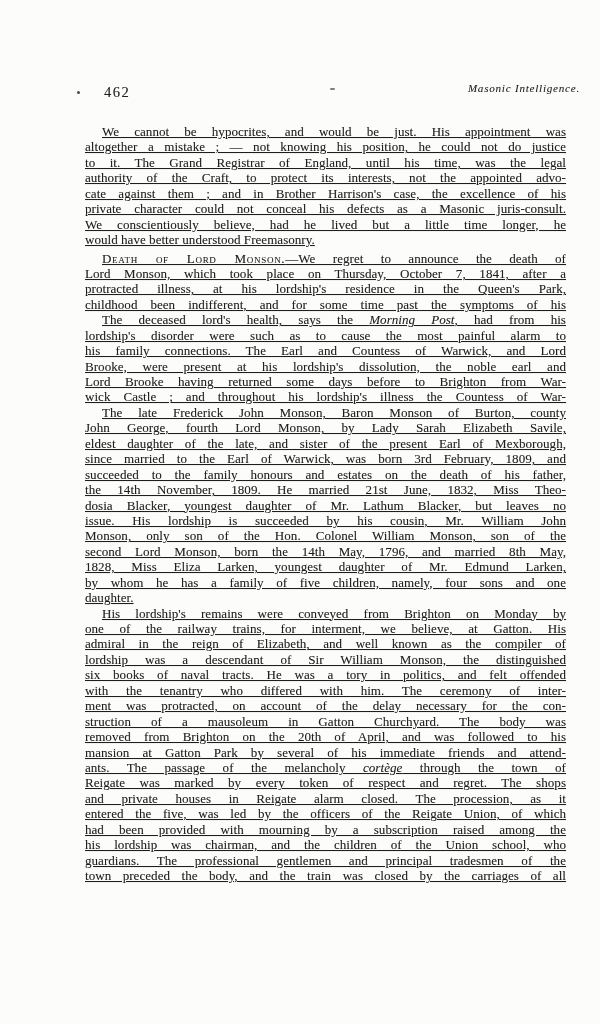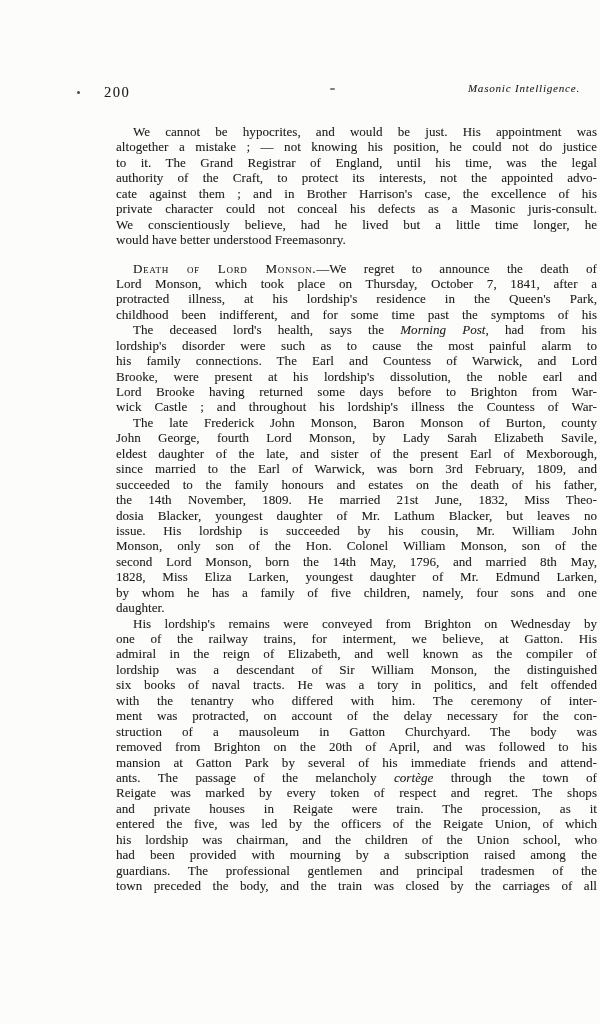--- a/index.html
+++ b/index.html
@@ -33,25 +33,26 @@
   }
   .runtitle {
     position: absolute; left: 0; right: 0; top: 0;
     text-align: right;
     font-style: italic;
     font-size: 11px;
     letter-spacing: 0.8px;
   }
   .textblock {
     position: absolute;
-    left: 116px; top: 124px;
+    left: 85px; top: 124px;
     width: 481px;
+    text-decoration: underline;
   }
   .para { margin: 0; }
-  .para.gap { margin-top: 13px; }
+  .para.gap { margin-top: 3px; }
   .line {
     height: 15.45px;
     line-height: 15.45px;
     font-size: 13px;
     letter-spacing: 0.05px;
     white-space: nowrap;
     text-align: justify;
     text-align-last: justify;
   }
   .line.last { text-align-last: left; }
@@ -59,21 +60,21 @@
   .sc { font-variant-caps: small-caps; letter-spacing: 0.7px; }
   .it { font-style: italic; }
 </style>
 </head>
 <body>
 
 <div class="page">
   <div class="speck s1"></div>
   <div class="speck s2"></div>
   <div class="header">
-    <span class="pagenum">200</span>
+    <span class="pagenum">462</span>
     <span class="runtitle">Masonic Intelligence.</span>
   </div>
   <div id="text-block" class="textblock">
       <div class="para">
         <div class="line indent">We cannot be hypocrites, and would be just.  His appointment was</div>
         <div class="line">altogether a mistake ; — not knowing his position, he could not do justice</div>
         <div class="line">to it.  The Grand Registrar of England, until his time, was the legal</div>
         <div class="line">authority of the Craft, to protect its interests, not the appointed advo-</div>
         <div class="line">cate against them ; and in Brother Harrison's case, the excellence of his</div>
         <div class="line">private character could not conceal his defects as a Masonic juris-consult.</div>
@@ -103,33 +104,33 @@
         <div class="line">the 14th November, 1809.  He married 21st June, 1832, Miss Theo-</div>
         <div class="line">dosia Blacker, youngest daughter of Mr. Lathum Blacker, but leaves no</div>
         <div class="line">issue.  His lordship is succeeded by his cousin, Mr. William John</div>
         <div class="line">Monson, only son of the Hon. Colonel William Monson, son of the</div>
         <div class="line">second Lord Monson, born the 14th May, 1796, and married 8th May,</div>
         <div class="line">1828, Miss Eliza Larken, youngest daughter of Mr. Edmund Larken,</div>
         <div class="line">by whom he has a family of five children, namely, four sons and one</div>
         <div class="line last">daughter.</div>
       </div>
       <div class="para">
-        <div class="line indent">His lordship's remains were conveyed from Brighton on Wednesday by</div>
+        <div class="line indent">His lordship's remains were conveyed from Brighton on Monday by</div>
         <div class="line">one of the railway trains, for interment, we believe, at Gatton.  His</div>
         <div class="line">admiral in the reign of Elizabeth, and well known as the compiler of</div>
         <div class="line">lordship was a descendant of Sir William Monson, the distinguished</div>
         <div class="line">six books of naval tracts.  He was a tory in politics, and felt offended</div>
         <div class="line">with the tenantry who differed with him.  The ceremony of inter-</div>
         <div class="line">ment was protracted, on account of the delay necessary for the con-</div>
         <div class="line">struction of a mausoleum in Gatton Churchyard.  The body was</div>
         <div class="line">removed from Brighton on the 20th of April, and was followed to his</div>
         <div class="line">mansion at Gatton Park by several of his immediate friends and attend-</div>
         <div class="line">ants.  The passage of the melancholy <span class="it">cortège</span> through the town of</div>
         <div class="line">Reigate was marked by every token of respect and regret.  The shops</div>
-        <div class="line">and private houses in Reigate were train.  The procession, as it</div>
+        <div class="line">and private houses in Reigate alarm closed.  The procession, as it</div>
         <div class="line">entered the five, was led by the officers of the Reigate Union, of which</div>
+        <div class="line">had been provided with mourning by a subscription raised among the</div>
         <div class="line">his lordship was chairman, and the children of the Union school, who</div>
-        <div class="line">had been provided with mourning by a subscription raised among the</div>
         <div class="line">guardians.  The professional gentlemen and principal tradesmen of the</div>
         <div class="line">town preceded the body, and the train was closed by the carriages of all</div>
       </div>
     </div>
 </div>
 
 </body></html>

